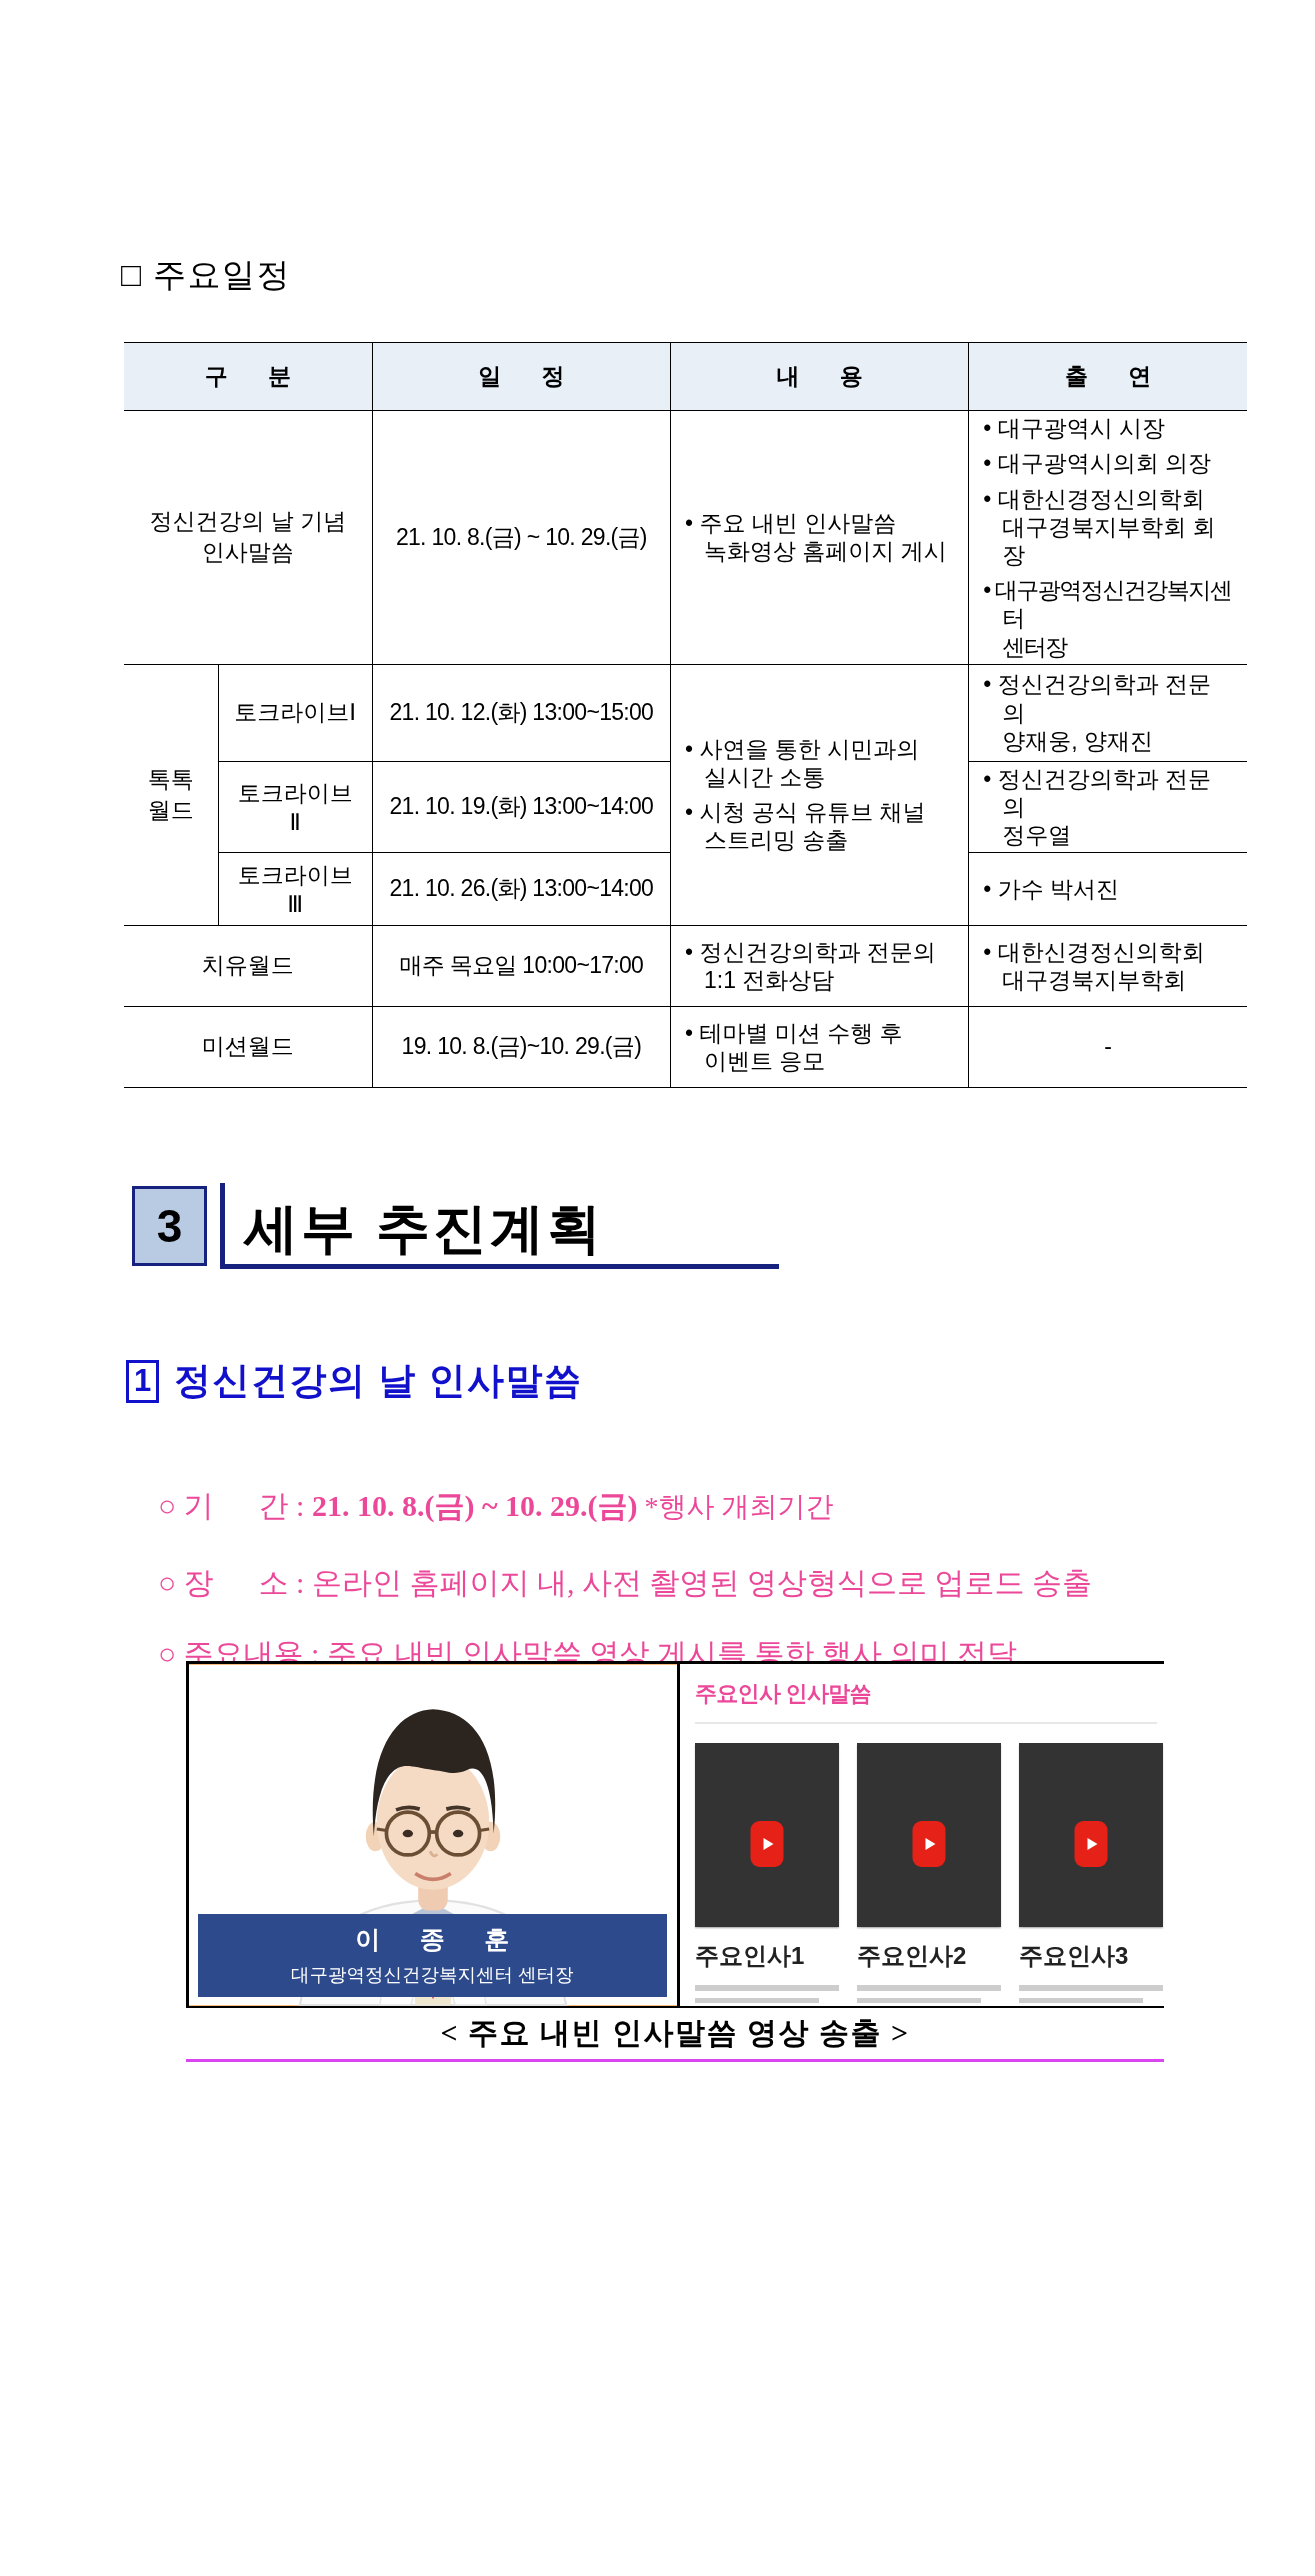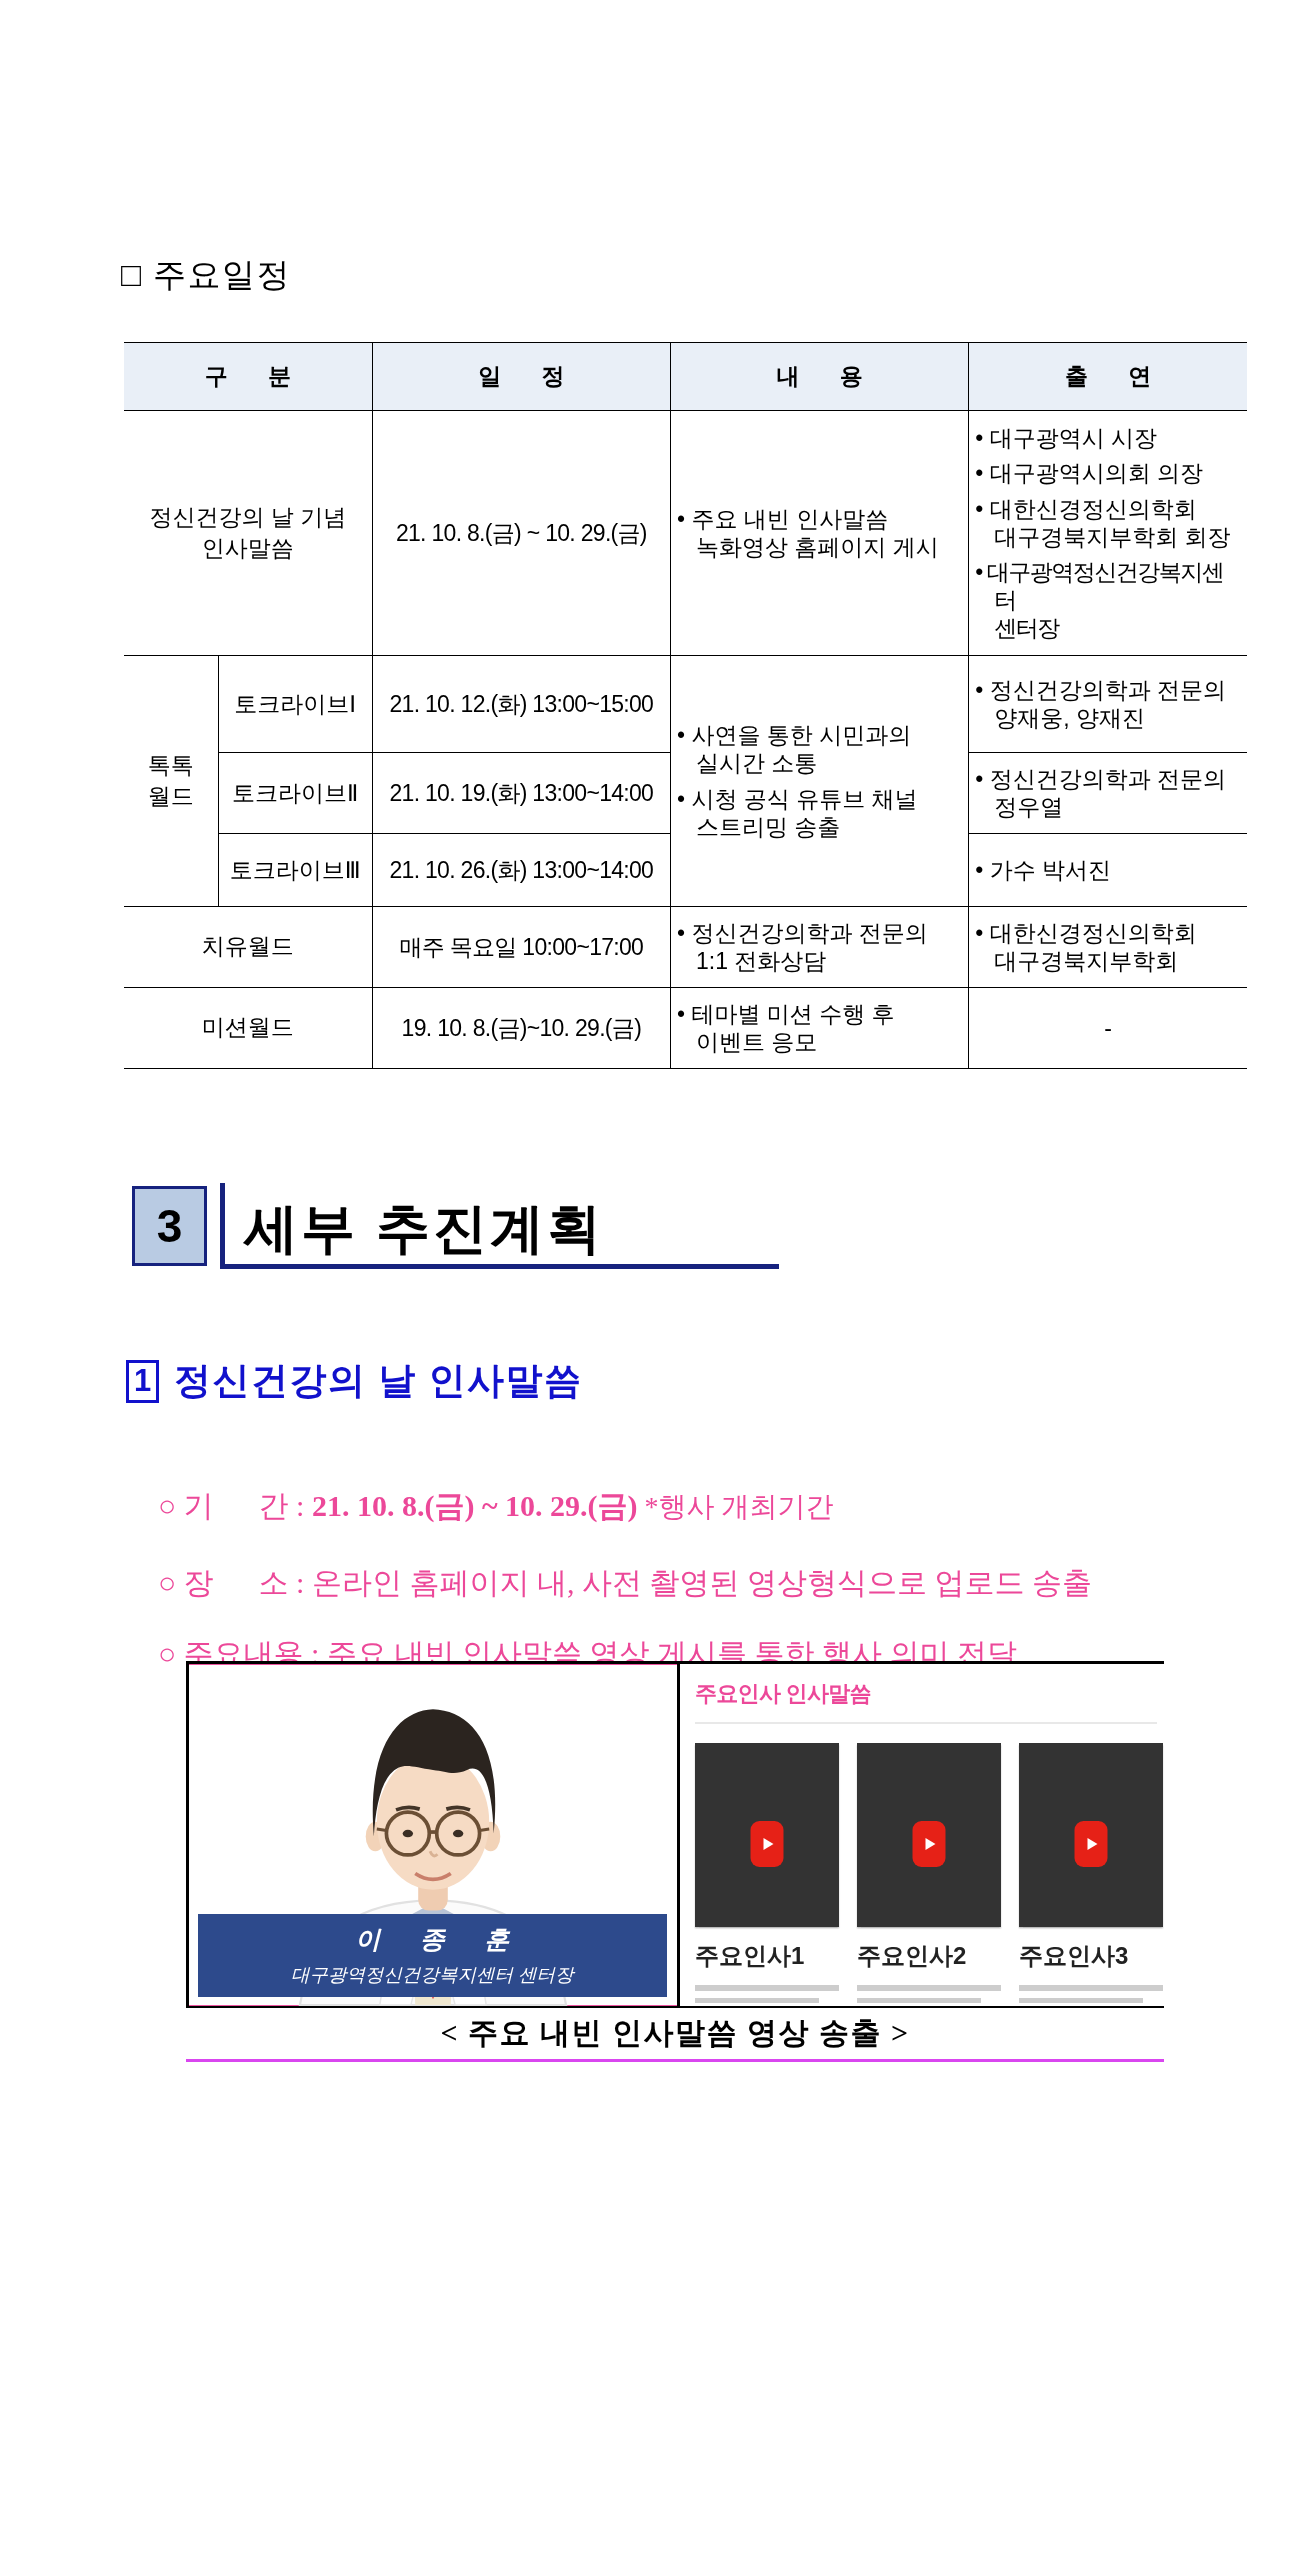--- a/index.html
+++ b/index.html
@@ -8,21 +8,21 @@
     position:relative; width:1315px; height:2576px; background:#ffffff;
     margin:0 auto; font-family:"Liberation Sans", sans-serif; color:#000;
     overflow:hidden;
   }
 
   
   .doc-title { position:absolute; left:121px; top:253px; font-size:33px; letter-spacing:1.5px; }
 
   
   table.sched { position:absolute; left:124px; top:342px; width:1123px; border-collapse:collapse; table-layout:fixed; }
-  table.sched td { border:1.5px solid #000; text-align:center; vertical-align:middle; font-size:23px; padding:3px 6px; overflow:hidden; }
+  table.sched td { border:1.5px solid #000; text-align:center; vertical-align:middle; font-size:23px; padding:3px 14px; overflow:hidden; }
   td.nl { border-left:none !important; }
   td.nr { border-right:none !important; }
   td.th {
     background:#e9eff7; font-size:30px; font-weight:bold; word-spacing:34px;
     height:68px; border-top:5.2px solid #000; border-bottom:6.7px double #000;
   }
   .r1 td { height:245px; }
   .r2 td { height:97px; }
   .r3 td { height:81px; }
   .r4 td { height:73px; }
@@ -62,21 +62,21 @@
   .dl { position:absolute; left:128px; font-size:30px; font-family:"Liberation Serif", serif; white-space:pre; color:#ec4899; }
   .dl .v { font-weight:bold; }
   .dl .n { font-size:28px; }
   .dl1 { top:1452px; }
   .dl2 { top:1529px; }
   .dl3 { top:1600px; }
 
   
   .figure { position:absolute; left:186px; top:1661px; width:978px; }
   .fig-body { display:flex; height:345px; border-top:3px solid #000; border-left:3px solid #000; background:#fff; }
-  .fig-left { width:491px; position:relative; border-right:3px solid #000; background:#ec4899;font-style:italic; }
+  .fig-left { width:491px; position:relative; border-right:3px solid #000; background:#fdba74; }
   .person-svg { position:absolute; left:0; top:0; width:100%; height:100%; }
   .banner {
     position:absolute; left:9px; right:10.4px; bottom:9px; height:83px;
     background:#2d4a8c; color:#fff; text-align:center;
   }
   .banner-name { margin-top:9px; font-size:25px; font-weight:bold; letter-spacing:16.3px; text-indent:16.3px; }
   .banner-title { margin-top:6px; font-size:18.5px; }
   .fig-right { flex:1; padding:15px 0 0 15px; background:#fff; }
   .panel-title { font-size:22px; font-weight:bold; color:#ec4899; letter-spacing:-0.7px; }
   .panel-divider { height:2.2px; background:#e8e8e8; margin-top:12.6px; margin-right:7.4px; }

